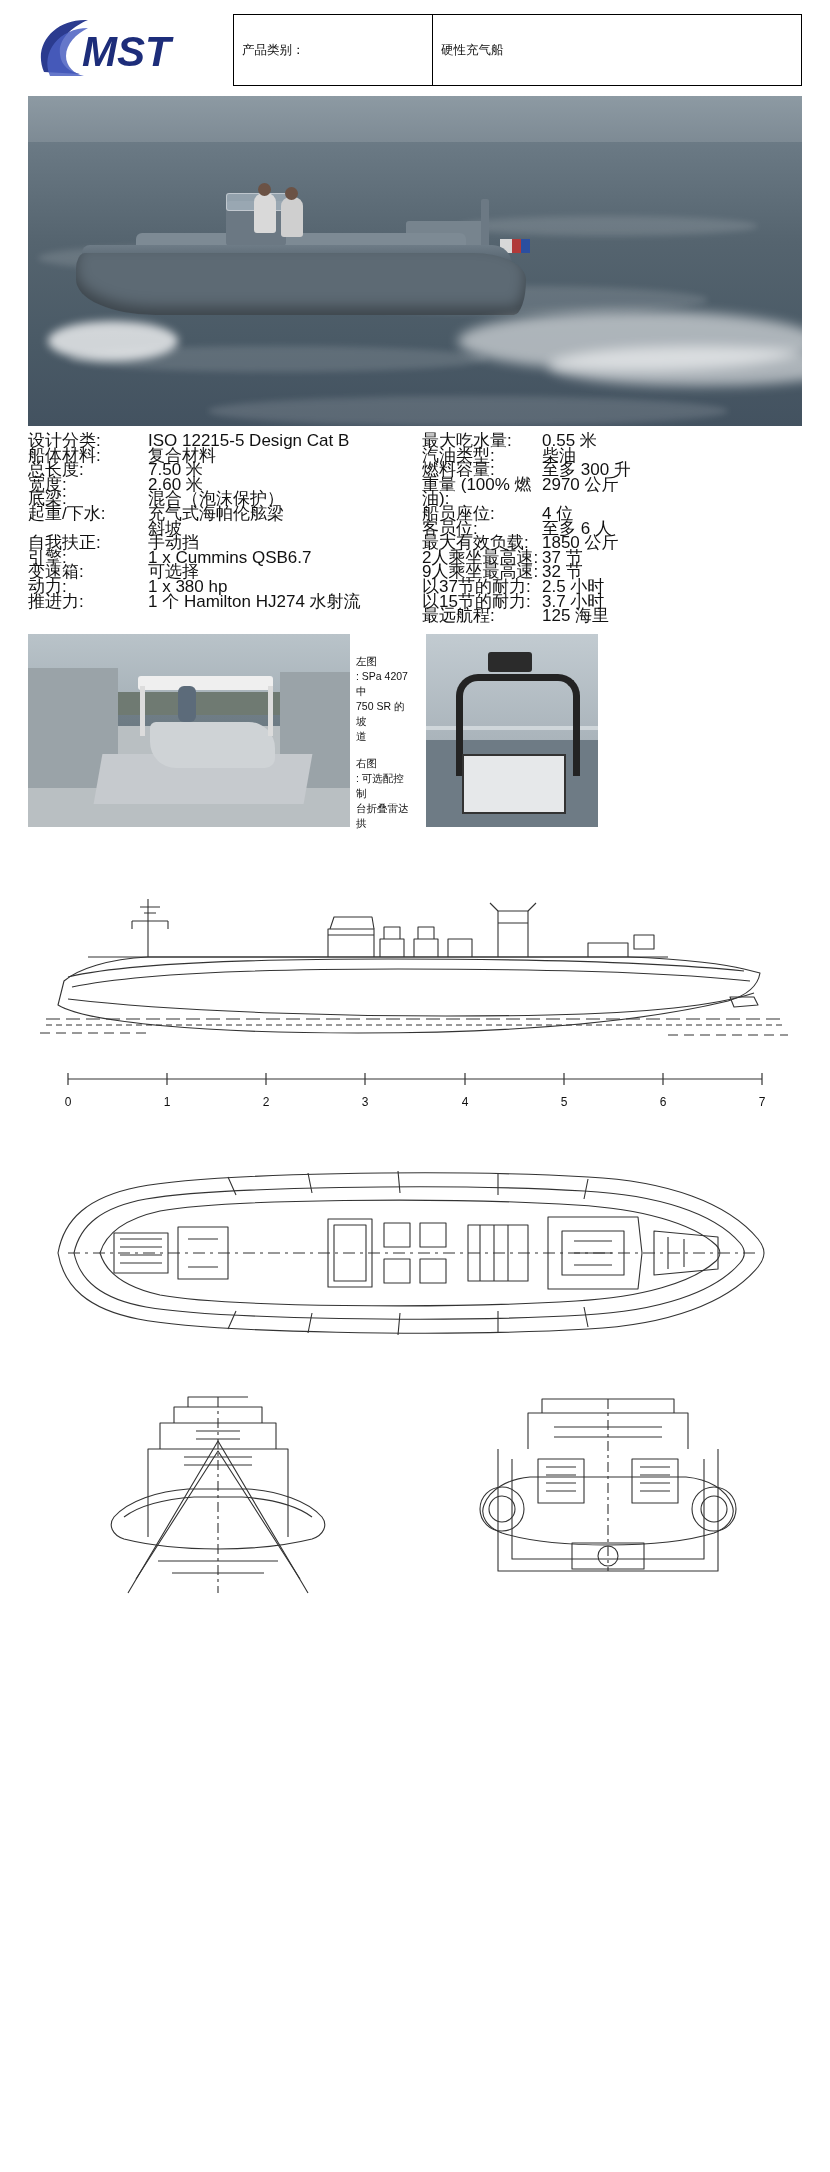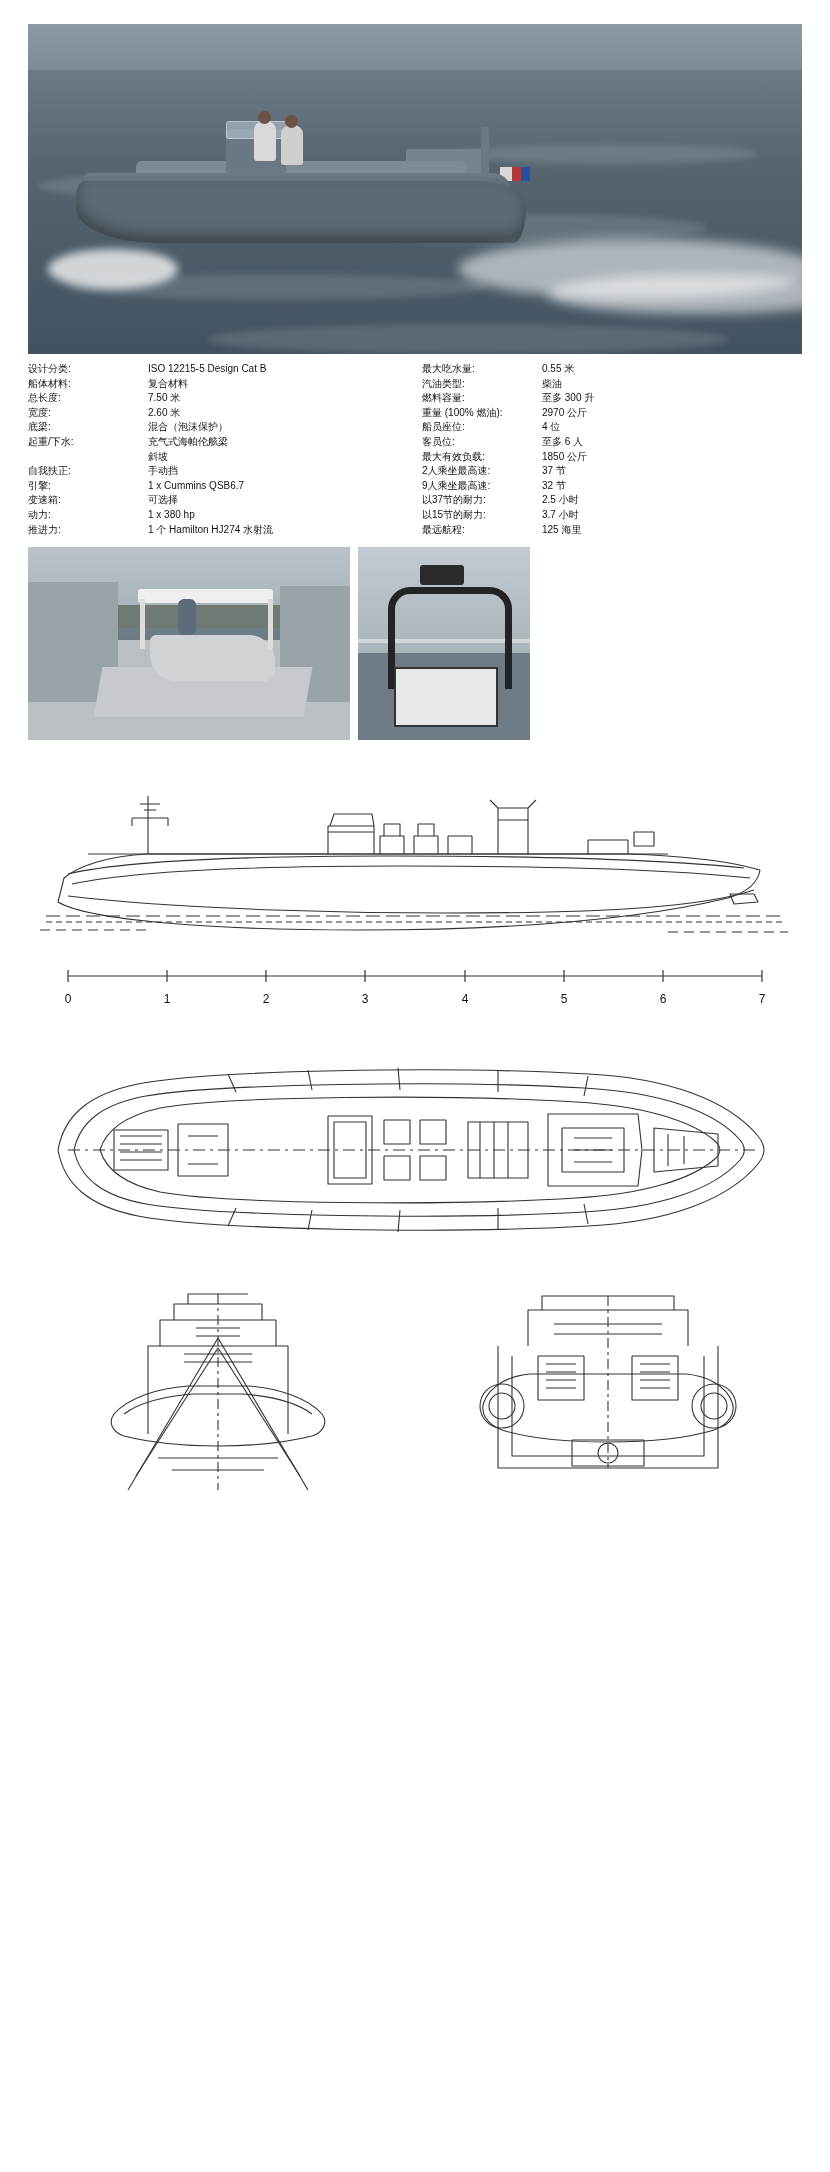--- a/index.html
+++ b/index.html
@@ -150,21 +150,21 @@
   .spray {
     position:absolute; background: rgba(255,255,255,0.75);
     border-radius:50%; filter: blur(4px);
   }
 
   
   .specs {
     margin-top: 8px;
     display: flex;
     gap: 0;
-    font-size: 10px;
+    font-size: 17px;
     line-height: 14.6px;
     justify-content: space-between;
   }
   .spec-col { width: 50%; }
   .spec-row { display: flex; }
   .spec-row .k { width: 120px; flex: 0 0 120px; }
   .spec-row .v { flex: 1 1 auto; }
   .spec-col.right .k { width: 120px; flex: 0 0 120px; }
   .spec-col.right { padding-left: 14px; }
 
@@ -232,23 +232,36 @@
     position: absolute;
     transform: translateX(-50%);
   }
 </style>
 </head>
 <body>
 
 <div class="page">
 
   <div class="header">
+    <div class="logo-cell">
+      <div class="logo">
+        <svg viewBox="0 0 190 72" width="190" height="72" aria-hidden="true">
+          <path d="M8 58 C -4 30, 20 4, 52 6 C 38 12, 22 24, 24 40 C 25 52, 34 58, 44 60 Z" fill="#2b3b8f"></path>
+          <path d="M14 62 C 4 38, 24 14, 52 14 C 40 20, 30 30, 30 42 C 30 52, 38 60, 48 62 Z" fill="#4a5fc1" opacity="0.85"></path>
+          <text x="46" y="52" font-family="Liberation Sans, sans-serif" font-size="42" font-weight="bold" font-style="italic" fill="#1d2d7a">MST</text>
+        </svg>
+      </div>
+    </div>
 
     <table class="header-table">
       <tbody>
+      <tr>
+        <td class="label">产品类别：</td>
+        <td class="value">硬性充气船</td>
+      </tr>
     </tbody>
       </table>
   </div>
 
   <div class="hero">
     <div class="sky"></div>
     <div class="sea"></div>
 
     <div class="wave" style="left:10px; top:150px; width:260px; height:24px;"></div>
     <div class="wave" style="left:300px; top:190px; width:380px; height:28px;"></div>
@@ -389,20 +402,33 @@
       <div class="pa-ship-left"></div>
       <div class="pa-ship-right"></div>
       <div class="pa-ramp"></div>
       <div class="pa-rib"></div>
       <div class="pa-canopy"></div>
       <div class="pa-post" style="left:112px; top:52px; height:50px;"></div>
       <div class="pa-post" style="left:240px; top:52px; height:50px;"></div>
       <div class="pa-person"></div>
     </div>
 
+    <div class="caption">
+      <div class="cap-block">
+        <div>左图</div>
+        <div>: SPa 4207 中</div>
+        <div>750 SR 的坡</div>
+        <div>道</div>
+      </div>
+      <div class="cap-block">
+        <div>右图</div>
+        <div>: 可选配控制</div>
+        <div>台折叠雷达拱</div>
+      </div>
+    </div>
 
     <div class="photo-c">
       <div class="pc-sky"></div>
       <div class="pc-water"></div>
       <div class="pc-rail"></div>
       <div class="pc-radar"></div>
       <div class="pc-frame"></div>
       <div class="pc-console"></div>
     </div>
   </div>

